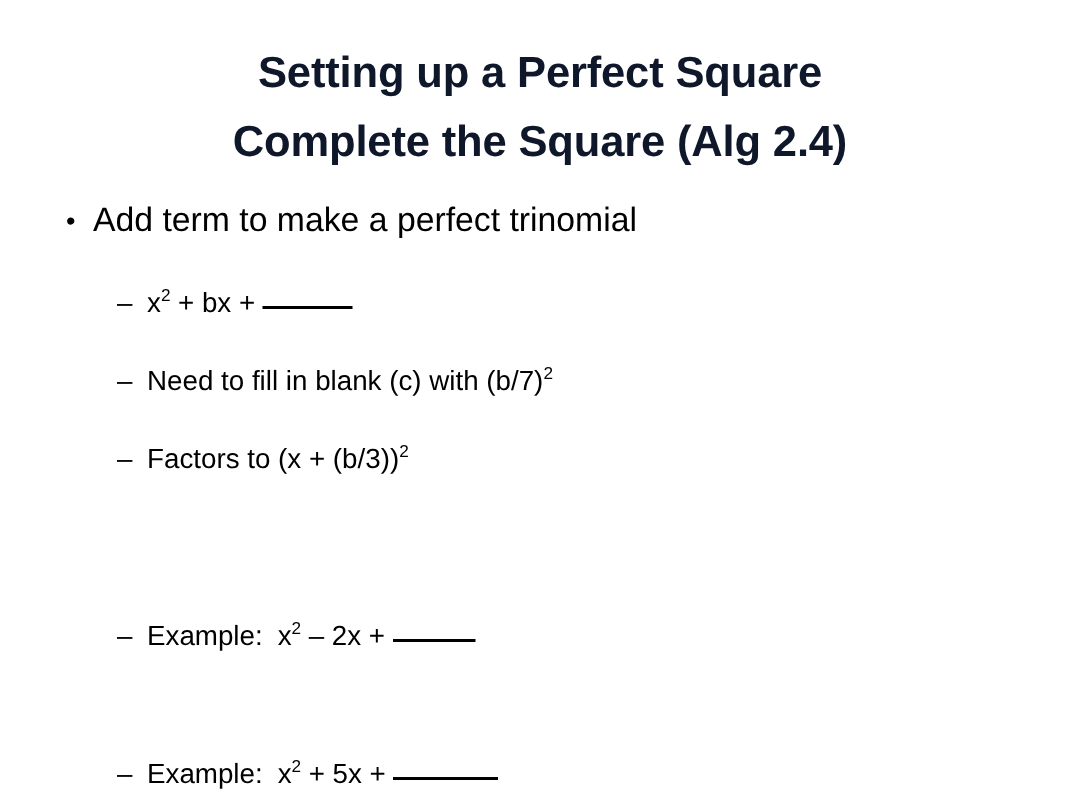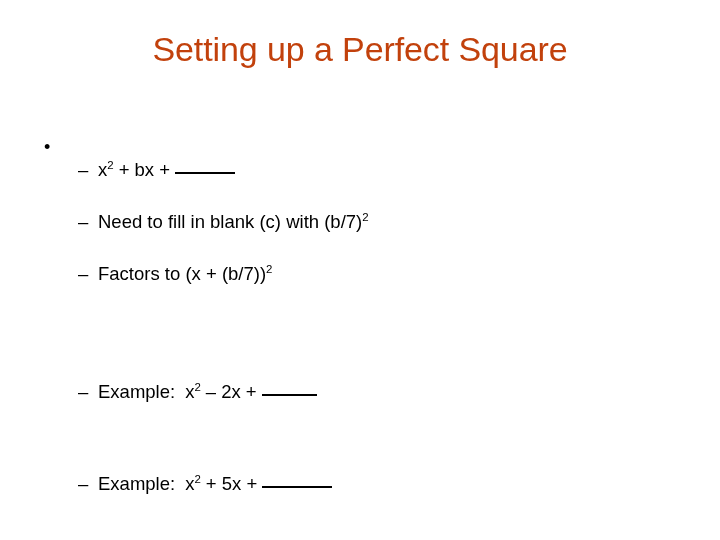--- a/index.html
+++ b/index.html
@@ -25,25 +25,25 @@
 
   
   .title-block {
     position: absolute;
     left: 40px;
     top: 26px;
     width: 640px;
     text-align: center;
   }
   .title-line {
-    font-size: 34px;
+    font-size: 29px;
     line-height: 46px;
-    font-weight: normal;
+    font-weight: bold;
     letter-spacing: -0.1px;
-    color: #c2410c;
+    color: #0f172a;
     white-space: nowrap;
   }
 
   
   .body-block {
     position: absolute;
     left: 30px;
     top: 131px;
     width: 660px;
   }
@@ -109,47 +109,49 @@
 
   .sp { display: inline-block; width: 5px; }
 </style>
 </head>
 <body>
 
 <div class="slide">
 
   <div class="title-block">
     <div class="title-line">Setting up a Perfect Square</div>
+    <div class="title-line">Complete the Square (Alg 2.4)</div>
   </div>
 
   <div class="body-block">
 
     <div class="lvl1">
       <span class="marker">•</span>
+      <span>Add term to make a perfect trinomial</span>
     </div>
 
     <div class="spacer-lvl2"></div>
 
     <div class="lvl2">
       <span class="marker">–</span>
       <span>x</span><sup>2</sup><span class="sp"></span><span>+ bx +</span><span class="sp"></span><span class="blank blank-5"></span>
     </div>
 
     <div class="spacer-lvl2"></div>
 
     <div class="lvl2">
       <span class="marker">–</span>
       <span>Need to fill in blank (c) with (b/7)</span><sup>2</sup>
     </div>
 
     <div class="spacer-lvl2"></div>
 
     <div class="lvl2">
       <span class="marker">–</span>
-      <span>Factors to (x + (b/7))</span><sup>2</sup>
+      <span>Factors to (x + (b/3))</span><sup>2</sup>
     </div>
 
     <div class="spacer-lvl2"></div>
     <div class="spacer-lvl2"></div>
     <div class="spacer-tall"></div>
 
     <div class="lvl2">
       <span class="marker">–</span>
       <span>Example:</span><span class="sp"></span><span class="sp"></span><span>x</span><sup>2</sup><span class="sp"></span><span>– 2x +</span><span class="sp"></span><span class="blank blank-4"></span>
     </div>

